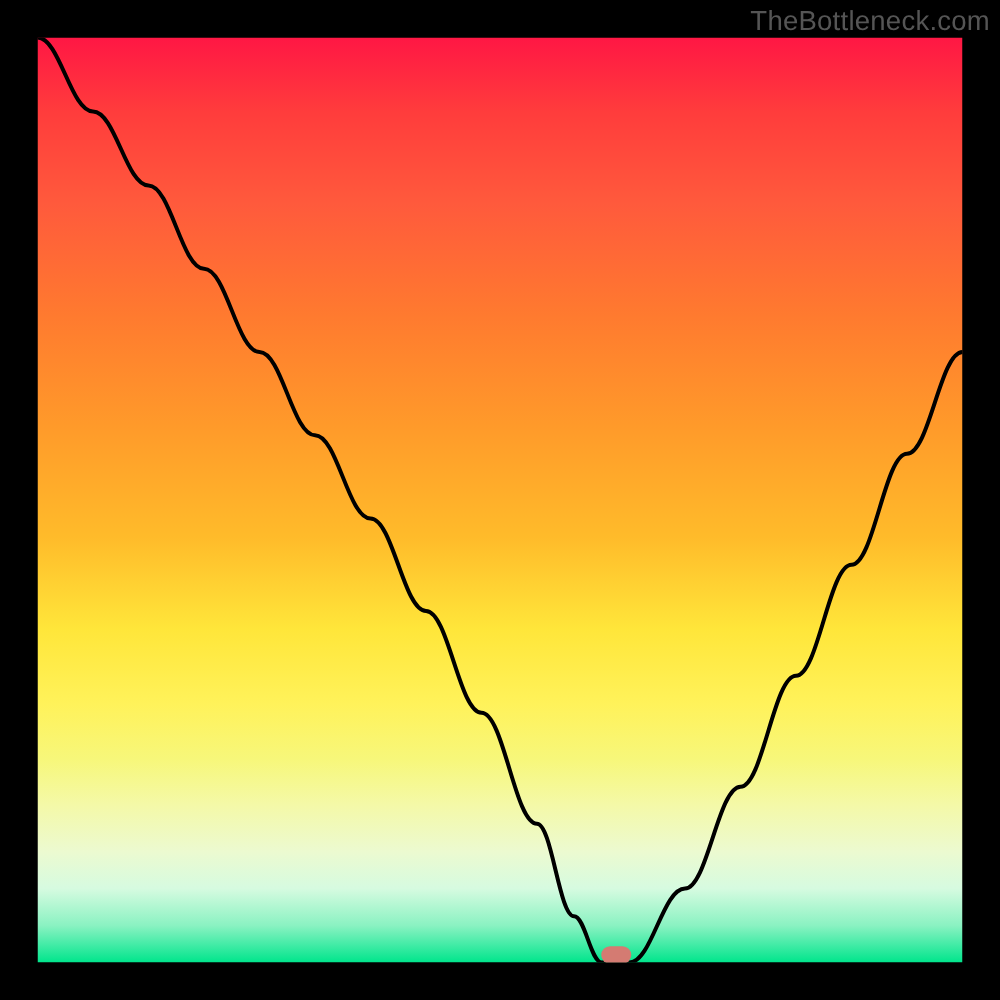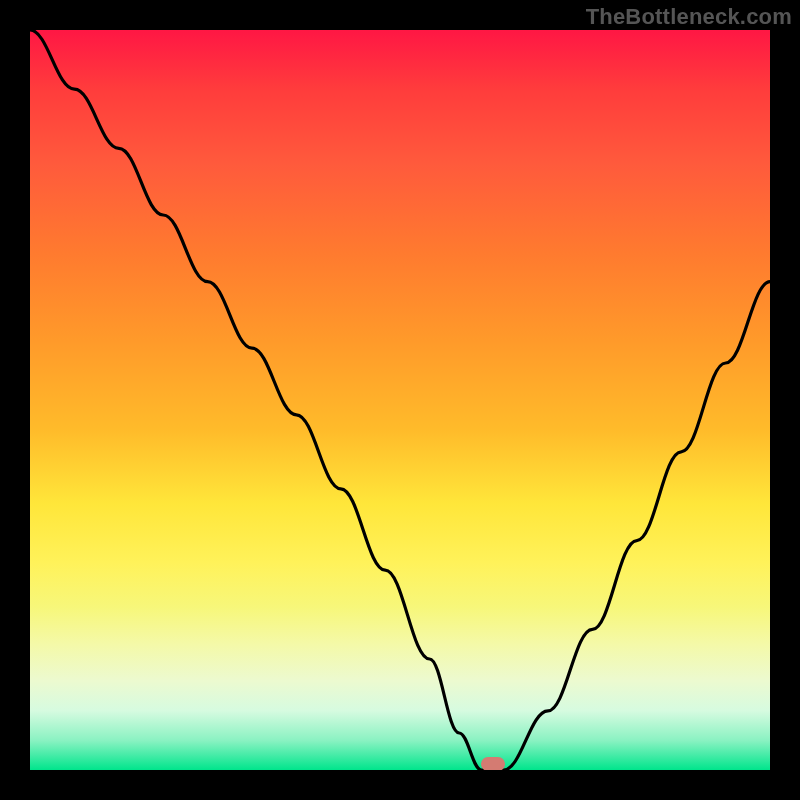--- a/index.html
+++ b/index.html
@@ -16,21 +16,21 @@
     width: 800px;
     height: 800px;
     background: #000;
   }
   .watermark {
     position: absolute;
     top: 4px;
     right: 8px;
     color: #555;
     font-size: 22px;
-    font-weight: 700;
+    font-weight: 400;
     letter-spacing: 0.2px;
     user-select: none;
   }
   .plot-area {
     position: absolute;
     left: 30px;
     top: 30px;
     width: 740px;
     height: 740px;
     overflow: hidden;

